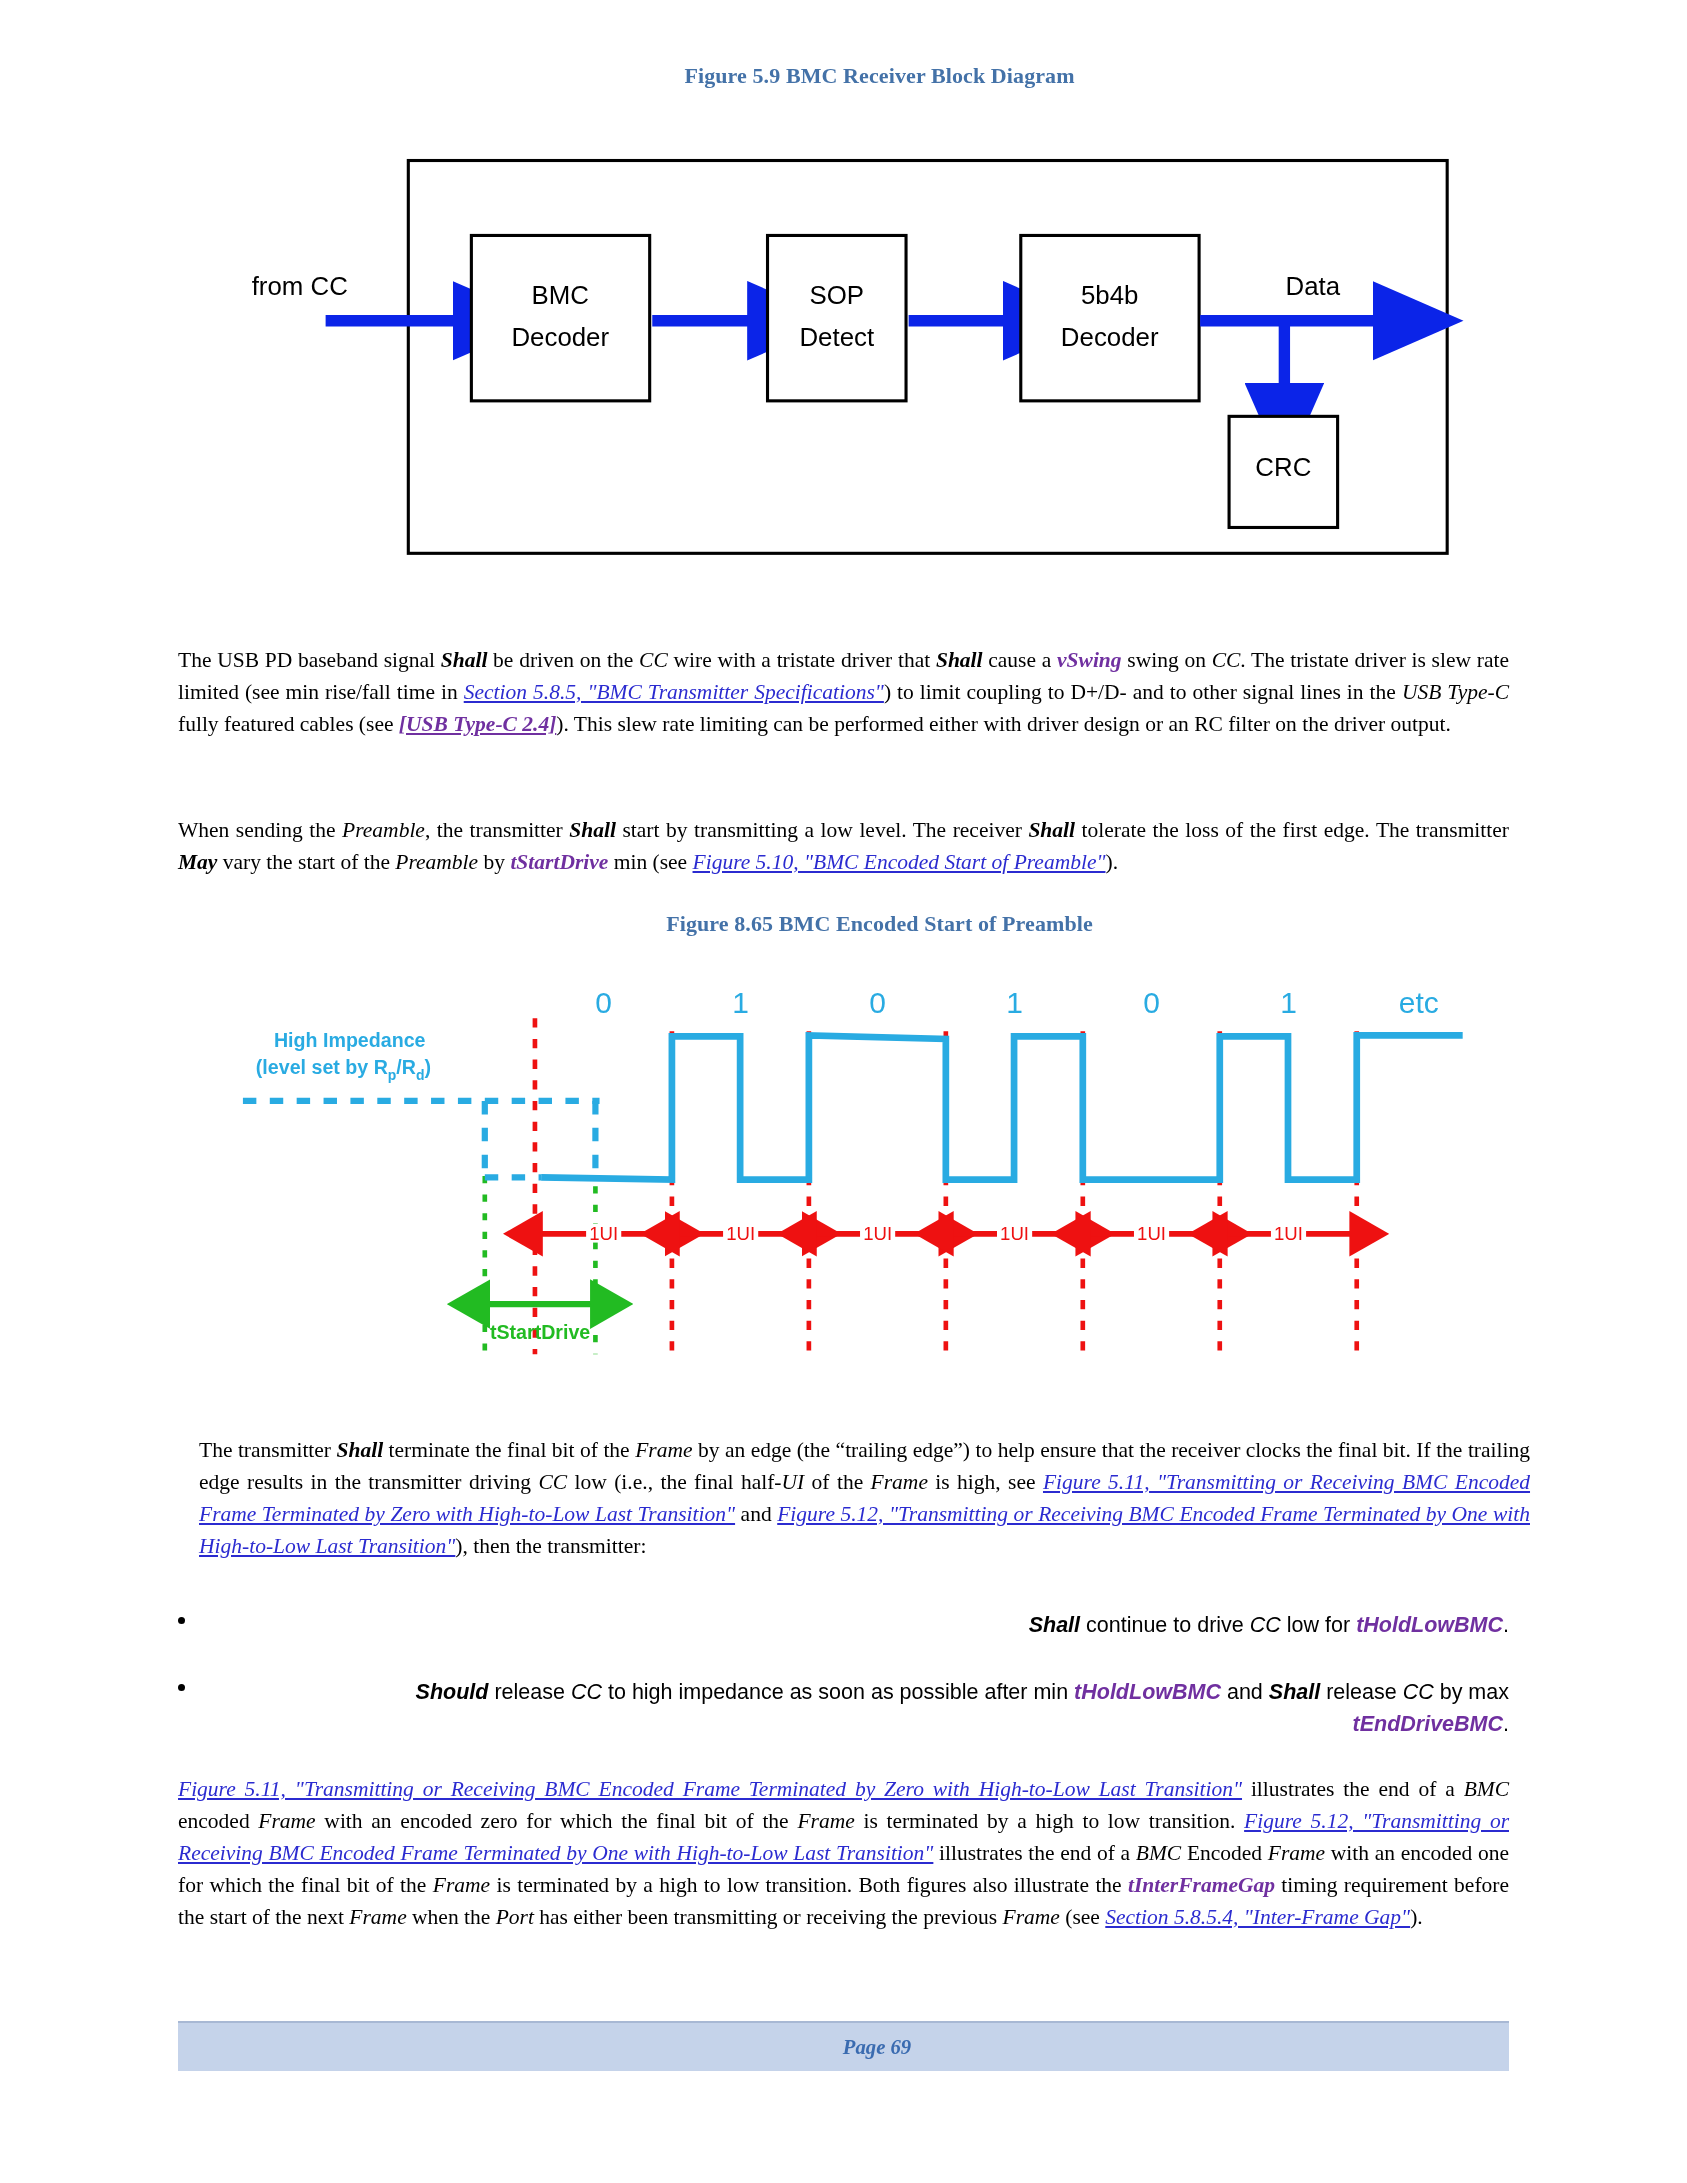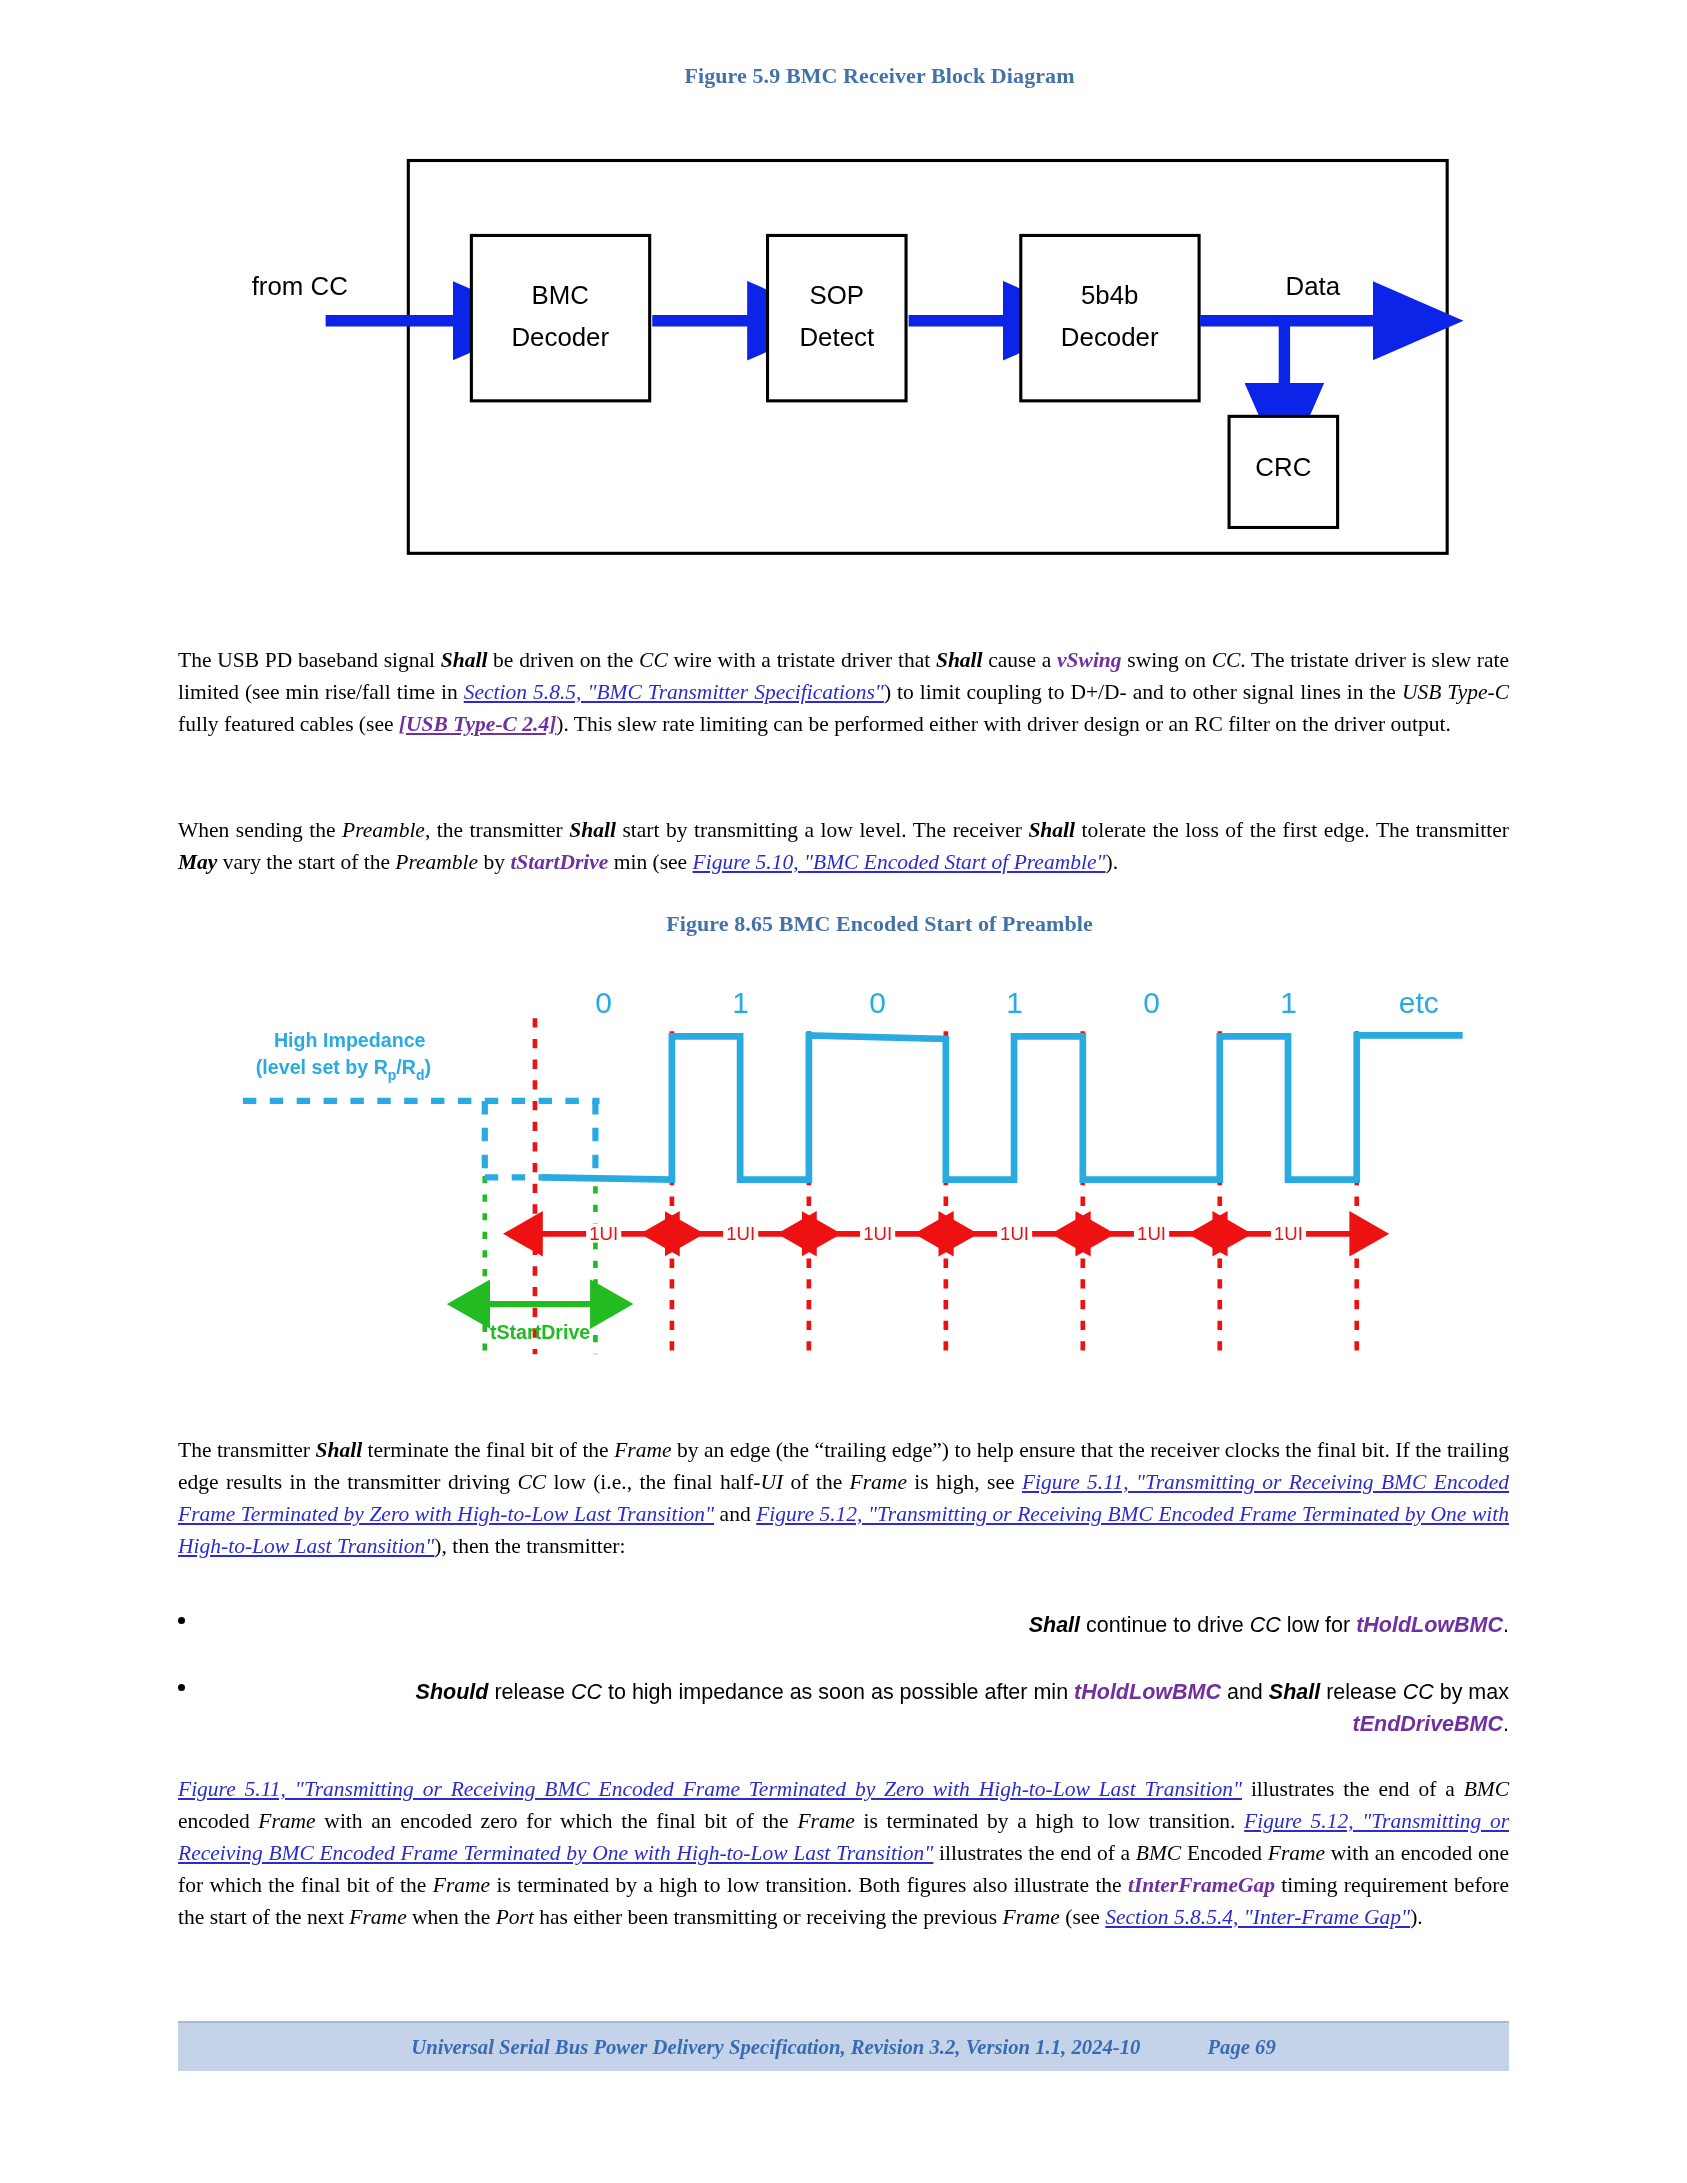--- a/index.html
+++ b/index.html
@@ -308,21 +308,21 @@
         <line x1="2373" y1="487" x2="2613" y2="487" stroke="#EE1111" stroke-width="11" marker-start="url(#redL)" marker-end="url(#redR)"></line>
         <rect x="2459" y="468" width="68" height="36" fill="#ffffff"></rect>
         <text x="2493" y="499" font-family="Liberation Sans, sans-serif" font-size="36" fill="#EE1111" text-anchor="middle" id="svg-ui5">1UI</text>
       </g>
 
       <line x1="946" y1="623" x2="1144" y2="623" stroke="#22BB22" stroke-width="12" marker-start="url(#grnL)" marker-end="url(#grnR)"></line>
       <text x="1045" y="690" font-family="Liberation Sans, sans-serif" font-size="38" font-weight="bold" fill="#22BB22" text-anchor="middle" id="svg-tsd">tStartDrive</text>
     </svg>
   </div>
 
-  <div class="para just" id="para3" style="top:1434px;">
+  <div class="para just" id="para3" style="top:1434px;margin-left:21px;">
     <span>The transmitter </span><span class="bi">Shall</span><span> terminate the final bit of the </span><span class="it">Frame</span><span> by an edge (the “trailing edge”) to help ensure that the receiver clocks the final bit. If the trailing edge results in the transmitter driving </span><span class="it">CC</span><span> low (i.e., the final half-</span><span class="it">UI</span><span> of the </span><span class="it">Frame</span><span> is high, see </span><span class="xref">Figure 5.11, "Transmitting or Receiving BMC Encoded Frame Terminated by Zero with High-to-Low Last Transition"</span><span> and </span><span class="xref">Figure 5.12, "Transmitting or Receiving BMC Encoded Frame Terminated by One with High-to-Low Last Transition"</span><span>), then the transmitter:</span>
   </div>
 
   <div class="bullet-row" id="bullet1" style="top:1609px;">
     <span class="bullet-dot"></span>
     <span class="bullet-text">
       <span class="bi">Shall</span><span> continue to drive </span><span class="it">CC</span><span> low for </span><span class="term">tHoldLowBMC</span><span>.</span>
     </span>
   </div>
 
@@ -332,19 +332,18 @@
       <span class="bi">Should</span><span> release </span><span class="it">CC</span><span> to high impedance as soon as possible after min </span><span class="term">tHoldLowBMC</span><span> and </span><span class="bi">Shall</span><span> release </span><span class="it">CC</span><span> by max </span><span class="term">tEndDriveBMC</span><span>.</span>
     </span>
   </div>
 
   <div class="para just" id="para4" style="top:1773px;">
     <span class="xref">Figure 5.11, "Transmitting or Receiving BMC Encoded Frame Terminated by Zero with High-to-Low Last Transition"</span><span> illustrates the end of a </span><span class="it">BMC</span><span> encoded </span><span class="it">Frame</span><span> with an encoded zero for which the final bit of the </span><span class="it">Frame</span><span> is terminated by a high to low transition. </span><span class="xref">Figure 5.12, "Transmitting or Receiving BMC Encoded Frame Terminated by One with High-to-Low Last Transition"</span><span> illustrates the end of a </span><span class="it">BMC</span><span> Encoded </span><span class="it">Frame</span><span> with an encoded one for which the final bit of the </span><span class="it">Frame</span><span> is terminated by a high to low transition. Both figures also illustrate the </span><span class="term">tInterFrameGap</span><span> timing requirement before the start of the next </span><span class="it">Frame</span><span> when the </span><span class="it">Port</span><span> has either been transmitting or receiving the previous </span><span class="it">Frame</span><span> (see </span><span class="xref">Section 5.8.5.4, "Inter-Frame Gap"</span><span>).</span>
   </div>
 
   <div id="footer-bar">
     <div id="footer-inner">
-      <span id="footer-title">Universal Serial Bus Power Delivery Specification, Revision 3.2, Version 1.1, 2024-10</span>
       <span id="footer-page">Page 69</span>
     </div>
   </div>
 
 </div>
 
 
 </body></html>

